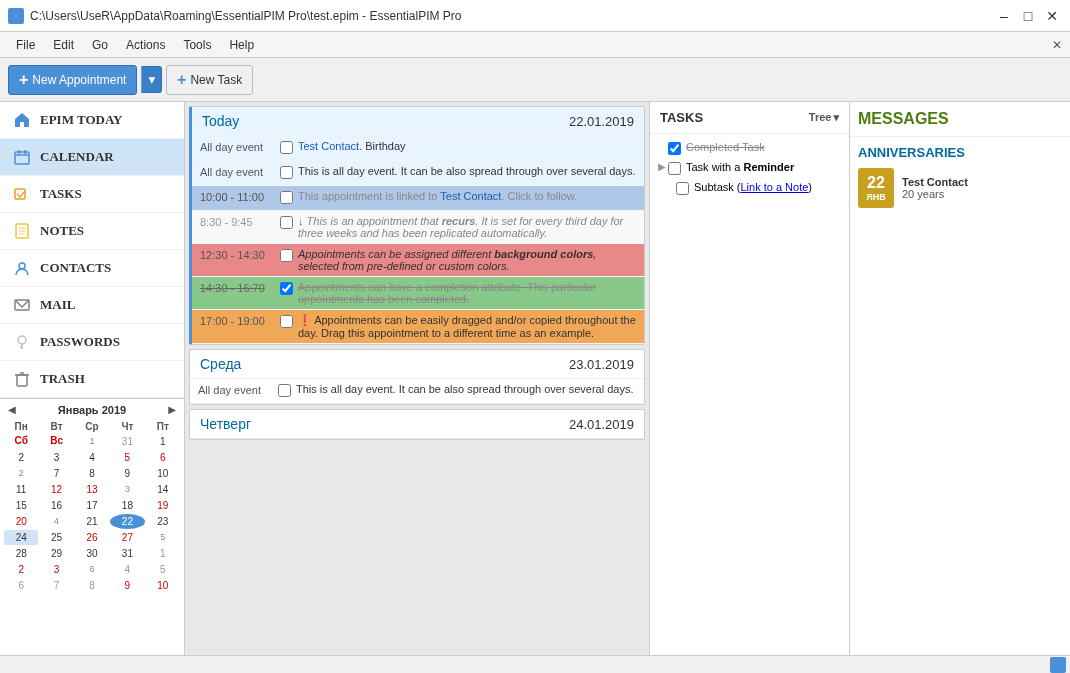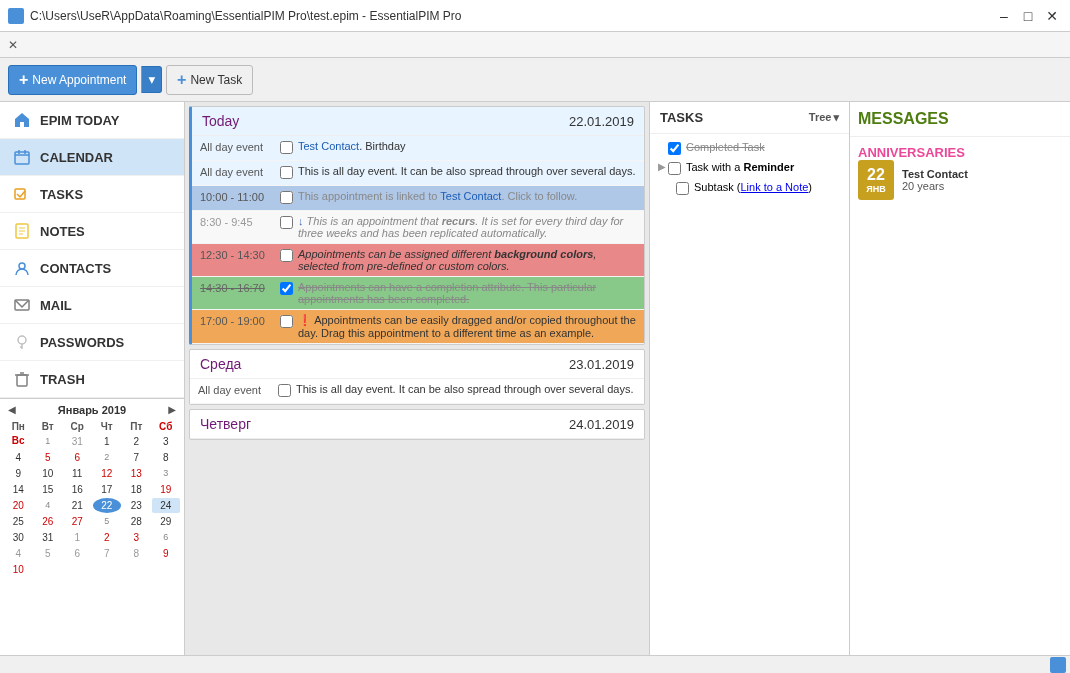--- a/index.html
+++ b/index.html
@@ -22,49 +22,49 @@
     .toolbar { background: #f0f0f0; border-bottom: 1px solid #ccc; display: flex; align-items: center; padding: 5px 8px; height: 44px; gap: 4px; }
     .btn-new-appt { background: #4a90d9; color: #fff; border: 1px solid #2a70b9; border-radius: 3px; padding: 5px 10px; cursor: pointer; display: flex; align-items: center; gap: 4px; font-size: 12px; font-weight: 500; }
     .btn-dropdown { background: #3a80c9; color: #fff; border: 1px solid #2a70b9; border-left: 1px solid #5aA0e9; border-radius: 0 3px 3px 0; padding: 5px 6px; cursor: pointer; }
     .btn-new-task { background: transparent; color: #333; border: 1px solid #bbb; border-radius: 3px; padding: 5px 10px; cursor: pointer; display: flex; align-items: center; gap: 4px; font-size: 12px; }
 
     
     .main-layout { display: flex; height: calc(673px - 58px); }
 
     
     .sidebar { width: 185px; background: #fff; border-right: 1px solid #ccc; display: flex; flex-direction: column; overflow: hidden; }
-    .sidebar-item { display: flex; align-items: center; gap: 8px; padding: 8px 12px; cursor: pointer; border-bottom: 1px solid #f0f0f0; }
+    .sidebar-item { display: flex; align-items: center; gap: 8px; padding: 8px 12px; cursor: pointer; border-bottom: 1px solid #f0f0f0; font-family: Liberation Serif, serif; }
     .sidebar-item.active { background: #d0e4f7; }
     .sidebar-icon { width: 20px; height: 20px; display: flex; align-items: center; justify-content: center; }
     .sidebar-label { font-size: 13px; font-weight: 600; color: #333; }
 
     
     .mini-cal { padding: 4px; border-top: 1px solid #ccc; }
     .mini-cal-nav { display: flex; align-items: center; justify-content: space-between; margin-bottom: 4px; }
     .mini-cal-title { font-size: 11px; font-weight: 600; color: #333; }
     .mini-cal-nav-btn { background: none; border: none; cursor: pointer; font-size: 10px; color: #555; padding: 1px 4px; }
-    .mini-cal-grid { display: grid; grid-template-columns: repeat(6, 1fr); gap: 1px; }
+    .mini-cal-grid { display: grid; grid-template-columns: repeat(5, 1fr); gap: 1px; }
     .mini-cal-header { text-align: center; font-size: 10px; color: #555; font-weight: 600; padding: 1px; }
     .mini-cal-day { text-align: center; font-size: 10px; padding: 2px 1px; cursor: pointer; border-radius: 2px; color: #333; }
     .mini-cal-day.other-month { color: #999; }
     .mini-cal-day.today { background: #4a90d9; color: #fff; border-radius: 50%; }
     .mini-cal-day.selected { background: #4a90d9; color: #fff; }
     .mini-cal-day.sunday { color: #cc0000; }
     .mini-cal-day.saturday { color: #cc0000; }
 
     
     .content-area { flex: 1; display: flex; overflow: hidden; }
 
     
     .calendar-panel { flex: 1; background: #e8e8e8; overflow-y: auto; border-right: 1px solid #ccc; }
 
     
     .day-block { background: #fff; margin: 4px; border: 1px solid #ccc; border-radius: 2px; }
     .day-header { display: flex; justify-content: space-between; align-items: center; padding: 6px 10px; border-bottom: 1px solid #eee; }
-    .day-name { font-size: 14px; color: #701a75; }
+    .day-name { font-size: 14px; color: #0369a1; }
     .day-date { font-size: 13px; color: #333; margin-left: 16px; }
     .day-today { background: #e8f4ff; border-left: 3px solid #4a90d9; }
 
     .event-row { display: flex; align-items: flex-start; padding: 3px 8px; min-height: 22px; border-bottom: 1px solid #f5f5f5; }
     .event-time { width: 80px; font-size: 11px; color: #555; flex-shrink: 0; padding-top: 2px; }
     .event-check { width: 18px; flex-shrink: 0; padding-top: 2px; }
     .event-check input { cursor: pointer; }
     .event-content { flex: 1; font-size: 11px; color: #333; padding: 1px 0; }
     .event-content a { color: #1a5cb5; text-decoration: none; }
 
@@ -85,21 +85,21 @@
     .task-indent { padding-left: 16px; }
     .task-check { margin-right: 5px; margin-top: 1px; }
     .task-label { flex: 1; }
     .task-completed { text-decoration: line-through; color: #888; }
 
     
     .right-panel { width: 220px; background: #fff; display: flex; flex-direction: column; }
     .messages-section { padding: 8px; border-bottom: 1px solid #eee; }
     .messages-title { font-size: 16px; font-weight: 700; color: #4d7c0f; }
     .anniversaries-section { padding: 8px; flex: 1; }
-    .anniversaries-title { font-size: 13px; font-weight: 700; color: #ec4899; }
+    .anniversaries-title { font-size: 13px; font-weight: 700; color: #0369a1; margin-bottom: 8px; }
     .anniversary-item { display: flex; align-items: center; gap: 8px; }
     .anniv-date-badge { background: #c8a020; color: #fff; width: 36px; height: 40px; display: flex; flex-direction: column; align-items: center; justify-content: center; border-radius: 3px; font-size: 11px; font-weight: 700; flex-shrink: 0; }
     .anniv-date-day { font-size: 16px; font-weight: 900; line-height: 1.1; }
     .anniv-date-month { font-size: 9px; text-transform: uppercase; }
     .anniv-info { font-size: 11px; }
     .anniv-name { font-weight: 600; color: #333; }
     .anniv-years { color: #555; }
 
     
     .statusbar { position: fixed; bottom: 0; left: 0; right: 0; height: 18px; background: #f0f0f0; border-top: 1px solid #ccc; display: flex; align-items: center; justify-content: flex-end; padding: 0 4px; }
@@ -119,20 +119,28 @@
     <span>C:\Users\UseR\AppData\Roaming\EssentialPIM Pro\test.epim - EssentialPIM Pro</span>
   </div>
   <div class="titlebar-controls">
     <button class="titlebar-btn">–</button>
     <button class="titlebar-btn">□</button>
     <button class="titlebar-btn close">✕</button>
   </div>
 </div>
 
 <div class="menubar">
+  <div class="menubar-left">
+    <span class="menu-item">File</span>
+    <span class="menu-item">Edit</span>
+    <span class="menu-item">Go</span>
+    <span class="menu-item">Actions</span>
+    <span class="menu-item">Tools</span>
+    <span class="menu-item">Help</span>
+  </div>
   <span class="menubar-right">✕</span>
 </div>
 
 <div class="toolbar">
   <button class="btn-new-appt">
     <span style="font-size:16px;font-weight:bold;">+</span>
     <span>New Appointment</span>
   </button>
   <button class="btn-dropdown">▾</button>
   <button class="btn-new-task">

